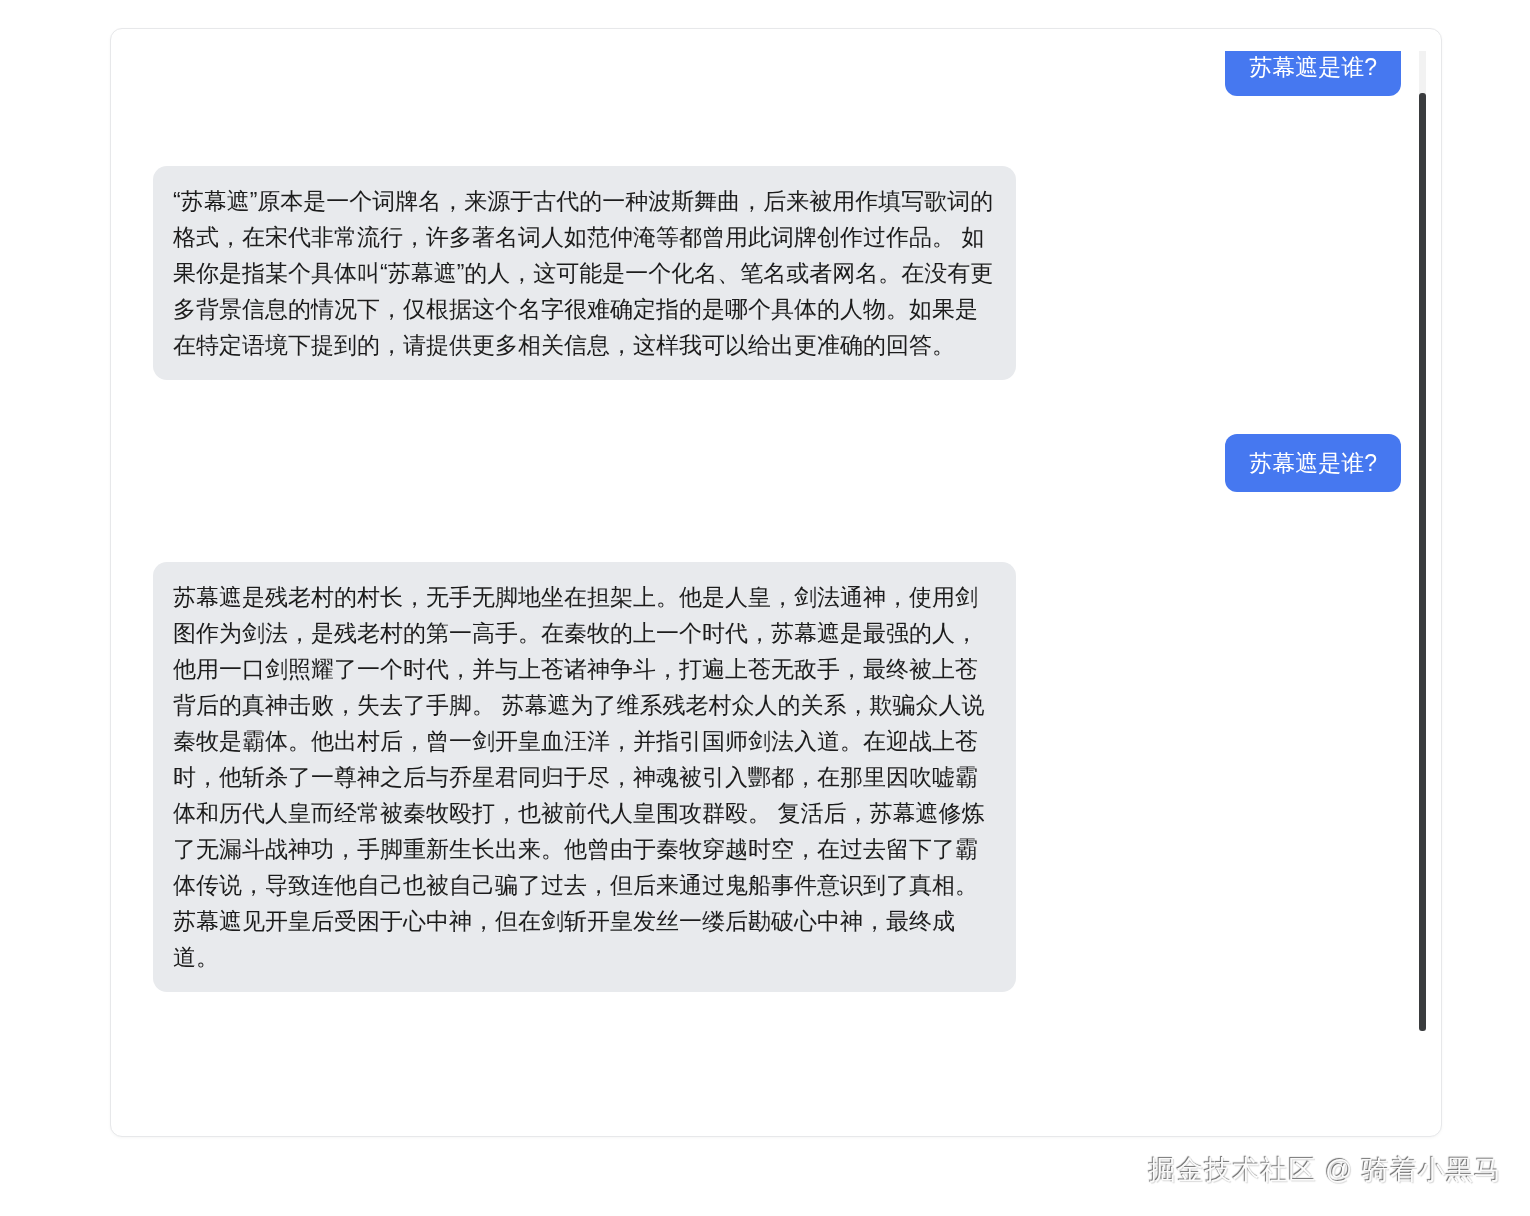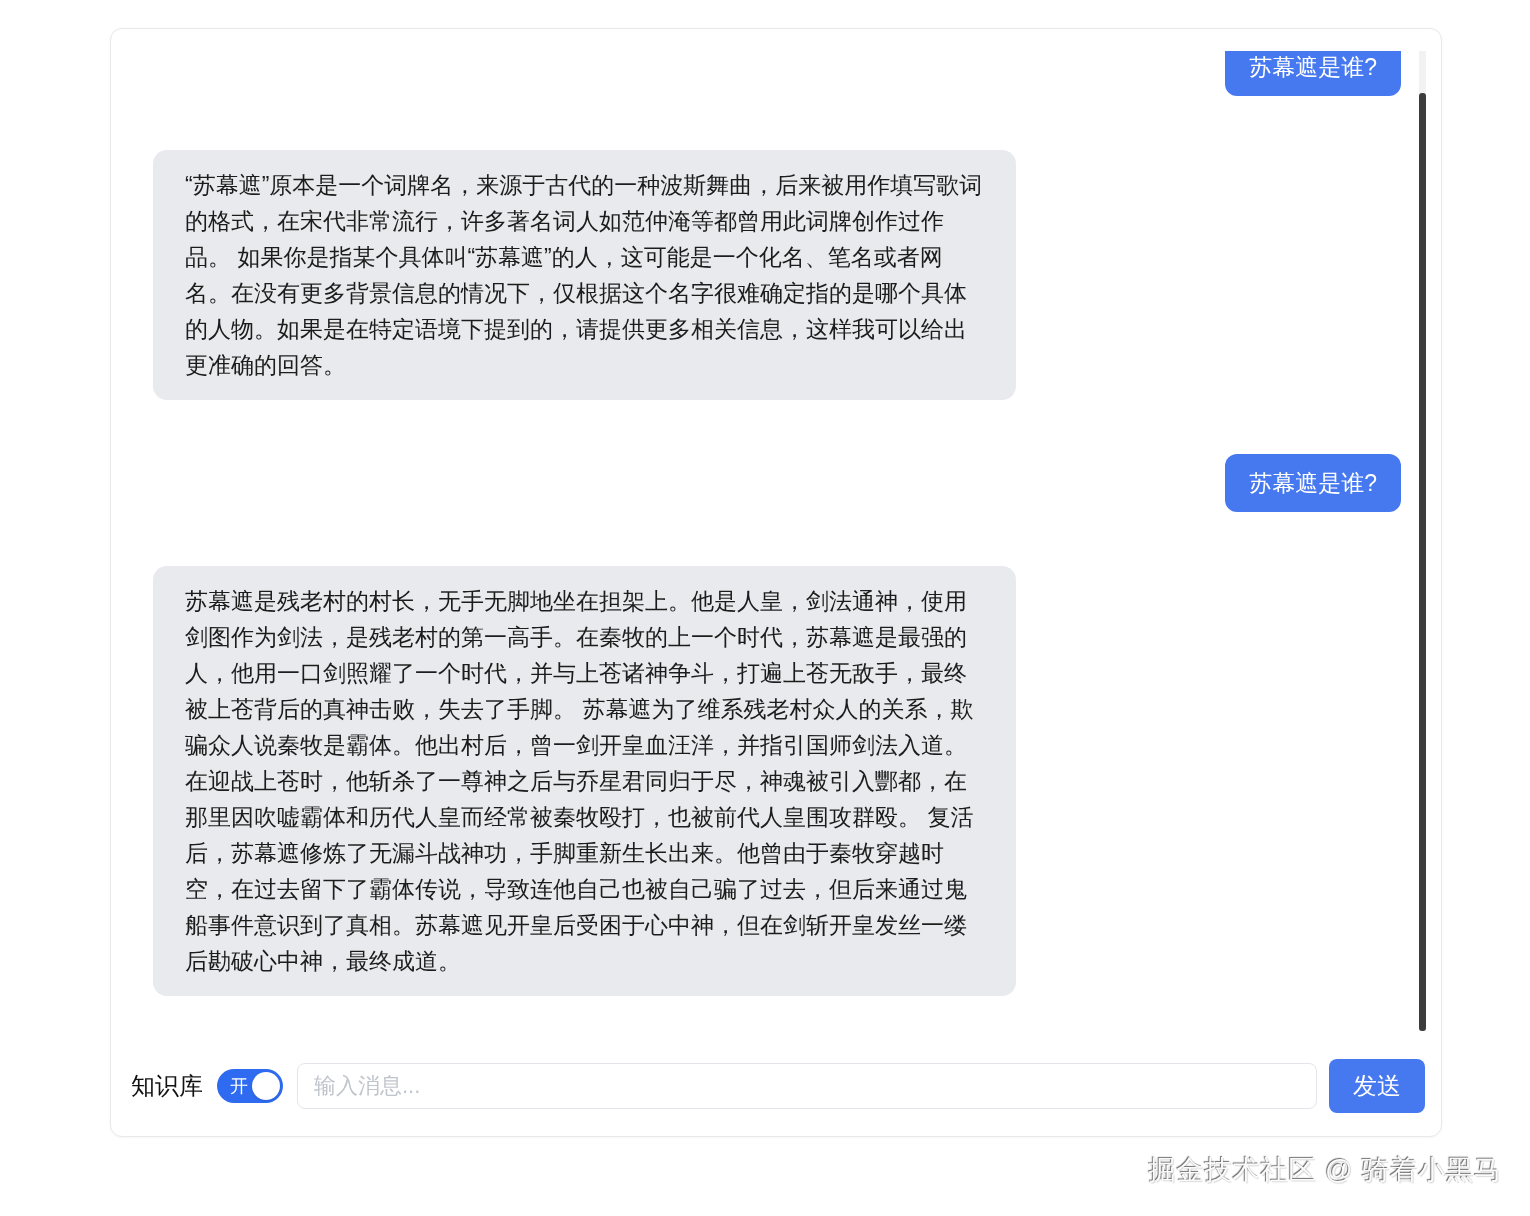--- a/index.html
+++ b/index.html
@@ -50,23 +50,24 @@
   }
   .msg.user.clipped {
     margin-top: -13px;
     border-top-left-radius: 0;
     border-top-right-radius: 0;
   }
   .msg.assistant {
     align-self: flex-start;
     background: #e8eaed;
     color: #1c1c1c;
-    padding: 17px 32px;
+    padding: 17px 20px;
     max-width: 863px;
     border-radius: 14px;
+    margin-top: 16px;
   }
 
   
   .scrollbar-track {
     position: absolute;
     left: 1308px; top: 22px;
     width: 7px; height: 980px;
     background: #f2f2f2;
   }
   .scrollbar-thumb {
@@ -170,30 +171,18 @@
 
         <div class="msg assistant">苏幕遮是残老村的村长，无手无脚地坐在担架上。他是人皇，剑法通神，使用剑图作为剑法，是残老村的第一高手。在秦牧的上一个时代，苏幕遮是最强的人，他用一口剑照耀了一个时代，并与上苍诸神争斗，打遍上苍无敌手，最终被上苍背后的真神击败，失去了手脚。 苏幕遮为了维系残老村众人的关系，欺骗众人说秦牧是霸体。他出村后，曾一剑开皇血汪洋，并指引国师剑法入道。在迎战上苍时，他斩杀了一尊神之后与乔星君同归于尽，神魂被引入酆都，在那里因吹嘘霸体和历代人皇而经常被秦牧殴打，也被前代人皇围攻群殴。 复活后，苏幕遮修炼了无漏斗战神功，手脚重新生长出来。他曾由于秦牧穿越时空，在过去留下了霸体传说，导致连他自己也被自己骗了过去，但后来通过鬼船事件意识到了真相。苏幕遮见开皇后受困于心中神，但在剑斩开皇发丝一缕后勘破心中神，最终成道。</div>
 
       </div>
     </div>
 
     <div class="scrollbar-track">
       <div class="scrollbar-thumb"></div>
     </div>
 
-    <div class="composer">
-      <span class="kb-label">知识库</span>
-
-      <div class="kb-toggle">
-        <span class="toggle-on-text">开</span>
-        <span class="toggle-knob"></span>
-      </div>
-
-      <input class="msg-input" type="text" placeholder="输入消息..." style="">
-
-      <button class="send-button">发送</button>
-    </div>
 
   </div>
 
   <div class="watermark">掘金技术社区 @ 骑着小黑马</div>
 
 </div>
 
 </body></html>

